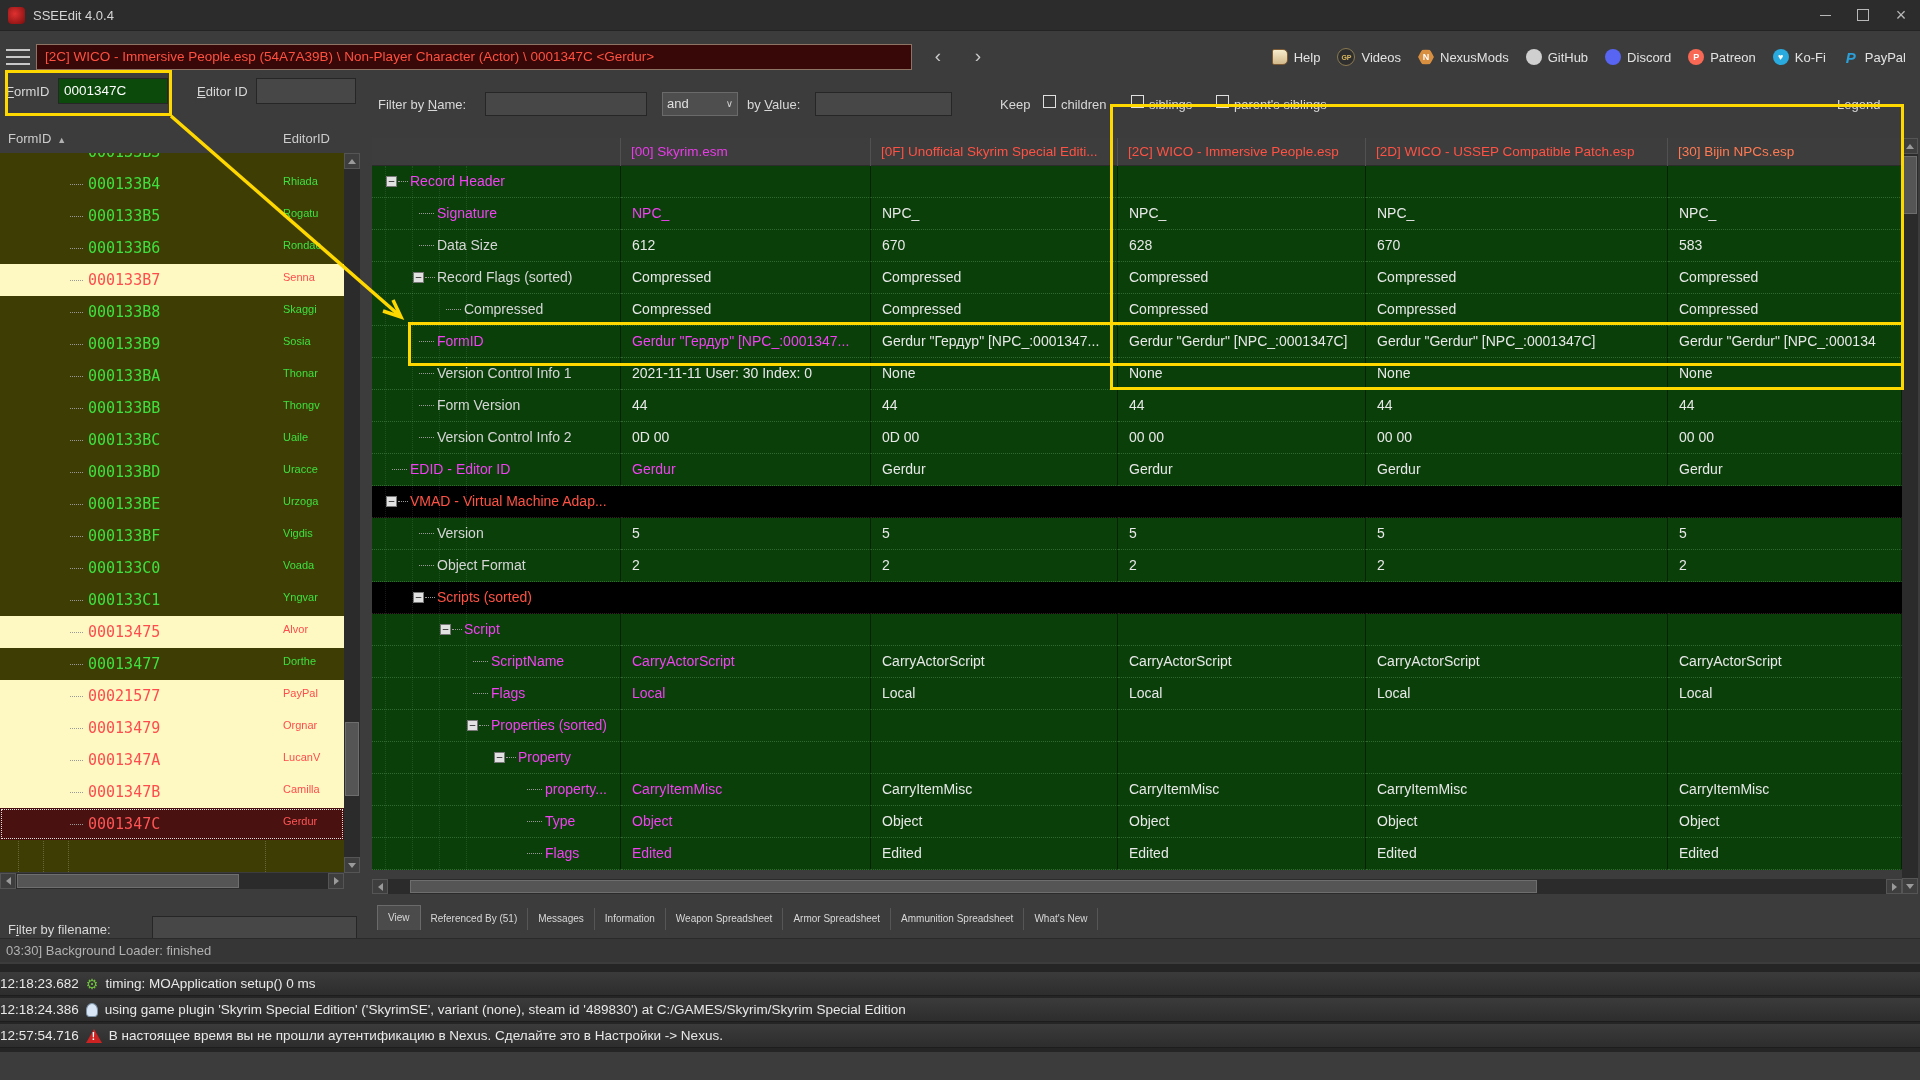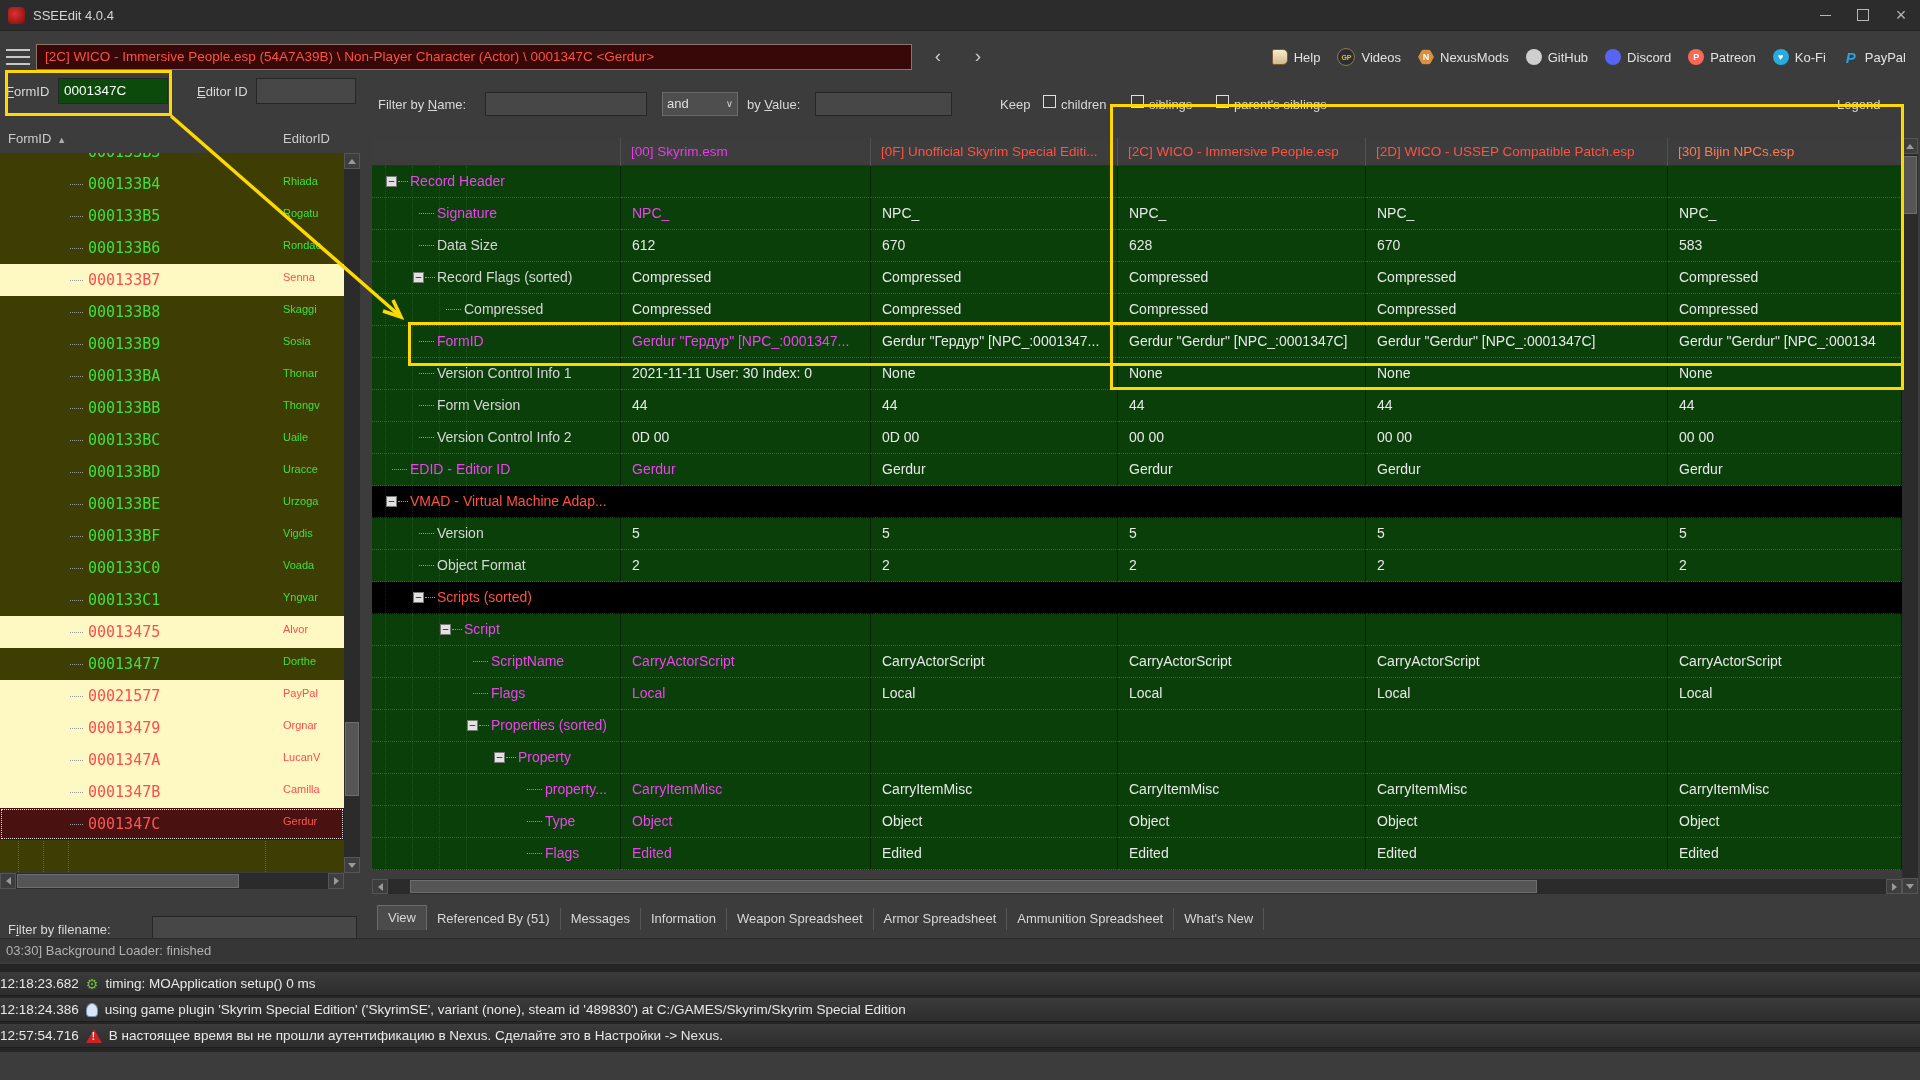--- a/index.html
+++ b/index.html
@@ -98,21 +98,21 @@
   .cm{color:#f241f2;} .cw{color:#e8e8e8;}
   .lc-m{color:#f241f2;} .lc-w{color:#d6d6d6;} .lc-r{color:#ff5244;}
   .glabel{position:absolute;top:7px;font-size:14px;white-space:nowrap;}
   .exp{position:absolute;top:10px;width:11px;height:11px;background:#e2e2e2;border:1px solid #777;
        box-sizing:border-box;color:#111;font-size:10px;line-height:8px;text-align:center;}
   .exp::after{content:"\2013";}
   .gdash{position:absolute;top:15px;border-top:1px dotted #9a9a9a;}
 
   
   .tabs{left:377px;top:906px;height:24px;display:flex;align-items:flex-end;position:absolute;}
-  .tab{height:22px;line-height:22px;font-size:13px;color:#d8d8d8;padding:0 10px;
+  .tab{height:22px;line-height:22px;font-size:10px;color:#d8d8d8;padding:0 10px;
        border-right:1px solid #565656;white-space:nowrap;}
   .tab.active{background:#4b4b4b;border:1px solid #6a6a6a;border-bottom:none;height:24px;line-height:24px;}
 
   
   .status-strip{left:0;top:938px;width:1920px;height:24px;background:#363636;border-top:1px solid #2a2a2a;
                 font-size:13px;color:#b2b2b2;line-height:24px;padding-left:6px;box-sizing:border-box;}
   .logzone{left:0;top:964px;width:1920px;height:88px;background:#252525;}
   .logrow{position:absolute;left:0;width:1920px;height:24px;background:linear-gradient(#3b3b3b,#2d2d2d);
           border-bottom:1px solid #1d1d1d;display:flex;align-items:center;gap:7px;
           box-sizing:border-box;font-size:13.5px;color:#e8e8e8;white-space:nowrap;}

